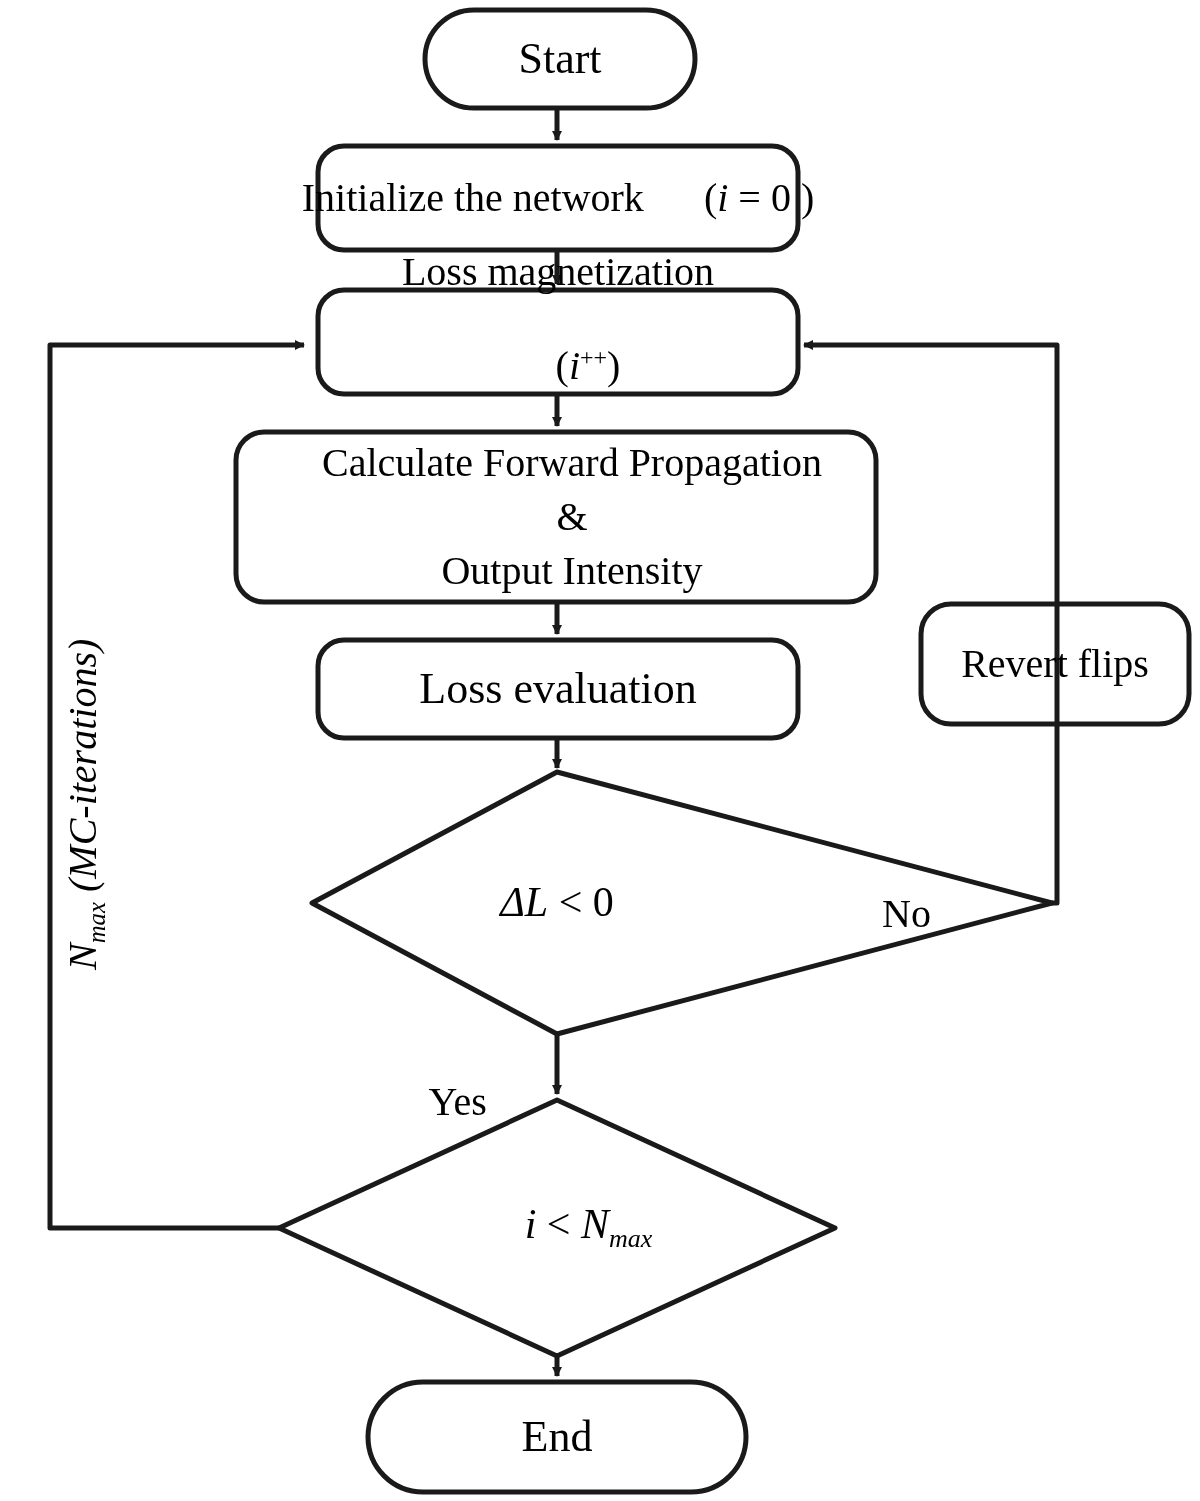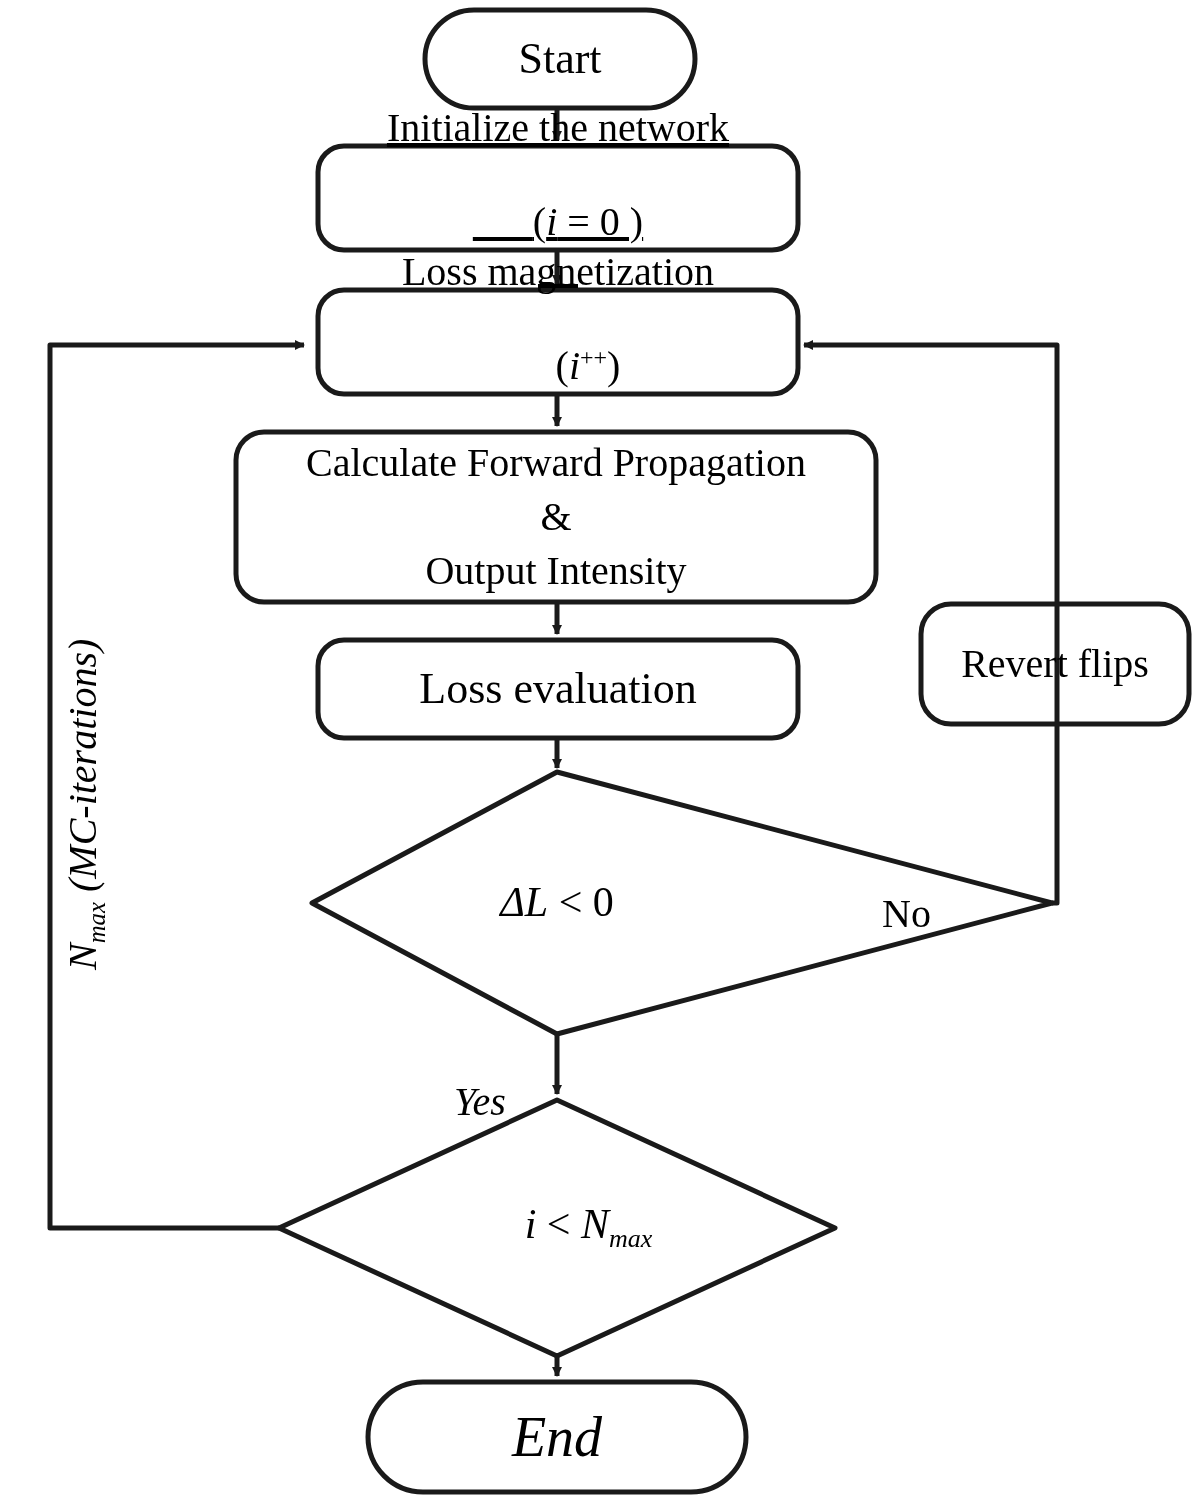--- a/index.html
+++ b/index.html
@@ -98,35 +98,35 @@
       <path d="M279,1228 L50,1228 L50,345 L304,345" marker-end="url(#arrow)"></path>
 
       <path d="M557,1356 L557,1376" marker-end="url(#arrow)"></path>
     </g>
   </svg>
 
   <div class="node-label" style="left:425px; top:10px; width:270px; height:98px; font-size:44px;">
     <span>Start</span>
   </div>
 
-  <div class="node-label" style="left:318px; top:146px; width:480px; height:104px; font-size:40px; flex-direction:column;text-decoration:underline;">
+  <div class="node-label" style="left:318px; top:146px; width:480px; height:104px; font-size:40px; ">
     <span>Initialize the network</span>
     <span style="display:inline-block;text-align:center;">
       <span>(</span><span class="italic">i</span><span> = 0 )</span>
     </span>
   </div>
 
   <div class="node-label" style="left:318px; top:290px; width:480px; height:104px; font-size:40px; flex-direction:column;">
     <span>Loss magnetization</span>
     <span style="display:inline-block;">
       <span>(</span><span class="italic">i</span><sup style="font-size:0.6em;">++</sup><span>)</span>
     </span>
   </div>
 
-  <div class="node-label" style="left:236px; top:432px; width:640px; height:170px; font-size:40px; flex-direction:column; line-height:1.35;">
+  <div class="node-label" style="left:252px; top:432px; width:640px; height:170px; font-size:40px; flex-direction:column; line-height:1.35;">
     <span>Calculate Forward Propagation</span>
     <span>&amp;</span>
     <span>Output Intensity</span>
   </div>
 
   <div class="node-label" style="left:318px; top:640px; width:480px; height:98px; font-size:44px;">
     <span>Loss evaluation</span>
   </div>
 
   <div class="node-label" style="left:921px; top:604px; width:268px; height:120px; font-size:40px;">
@@ -136,29 +136,29 @@
   <div class="node-label" style="left:392px; top:868px; width:330px; height:70px; font-size:42px;">
     <span><span class="italic">ΔL</span><span> &lt; 0</span></span>
   </div>
 
   <div class="node-label" style="left:392px; top:1193px; width:330px; height:70px; font-size:42px;">
     <span>
       <span class="italic">i</span><span> &lt; </span><span class="italic">N</span><sub class="italic" style="font-size:0.62em;">max</sub>
     </span>
   </div>
 
-  <div class="node-label" style="left:368px; top:1382px; width:378px; height:110px; font-size:56px;font-style:italic;">
+  <div class="node-label" style="left:368px; top:1382px; width:378px; height:110px; font-size:44px;">
     <span>End</span>
   </div>
 
   <div class="edge-label" style="left:842px; top:854px;">
     <span>No</span>
   </div>
 
-  <div class="edge-label" style="left:414px; top:1042px;font-style:italic;">
+  <div class="edge-label" style="left:390px; top:1042px;">
     <span>Yes</span>
   </div>
 
   <div class="side-label" style="left:12px; top:1010px; transform: rotate(-90deg);">
     <span class="italic">N</span><sub class="italic" style="font-size:0.62em;">max</sub><span class="italic"> (MC-iterations)</span>
   </div>
 
 </div>
 
 </body></html>

